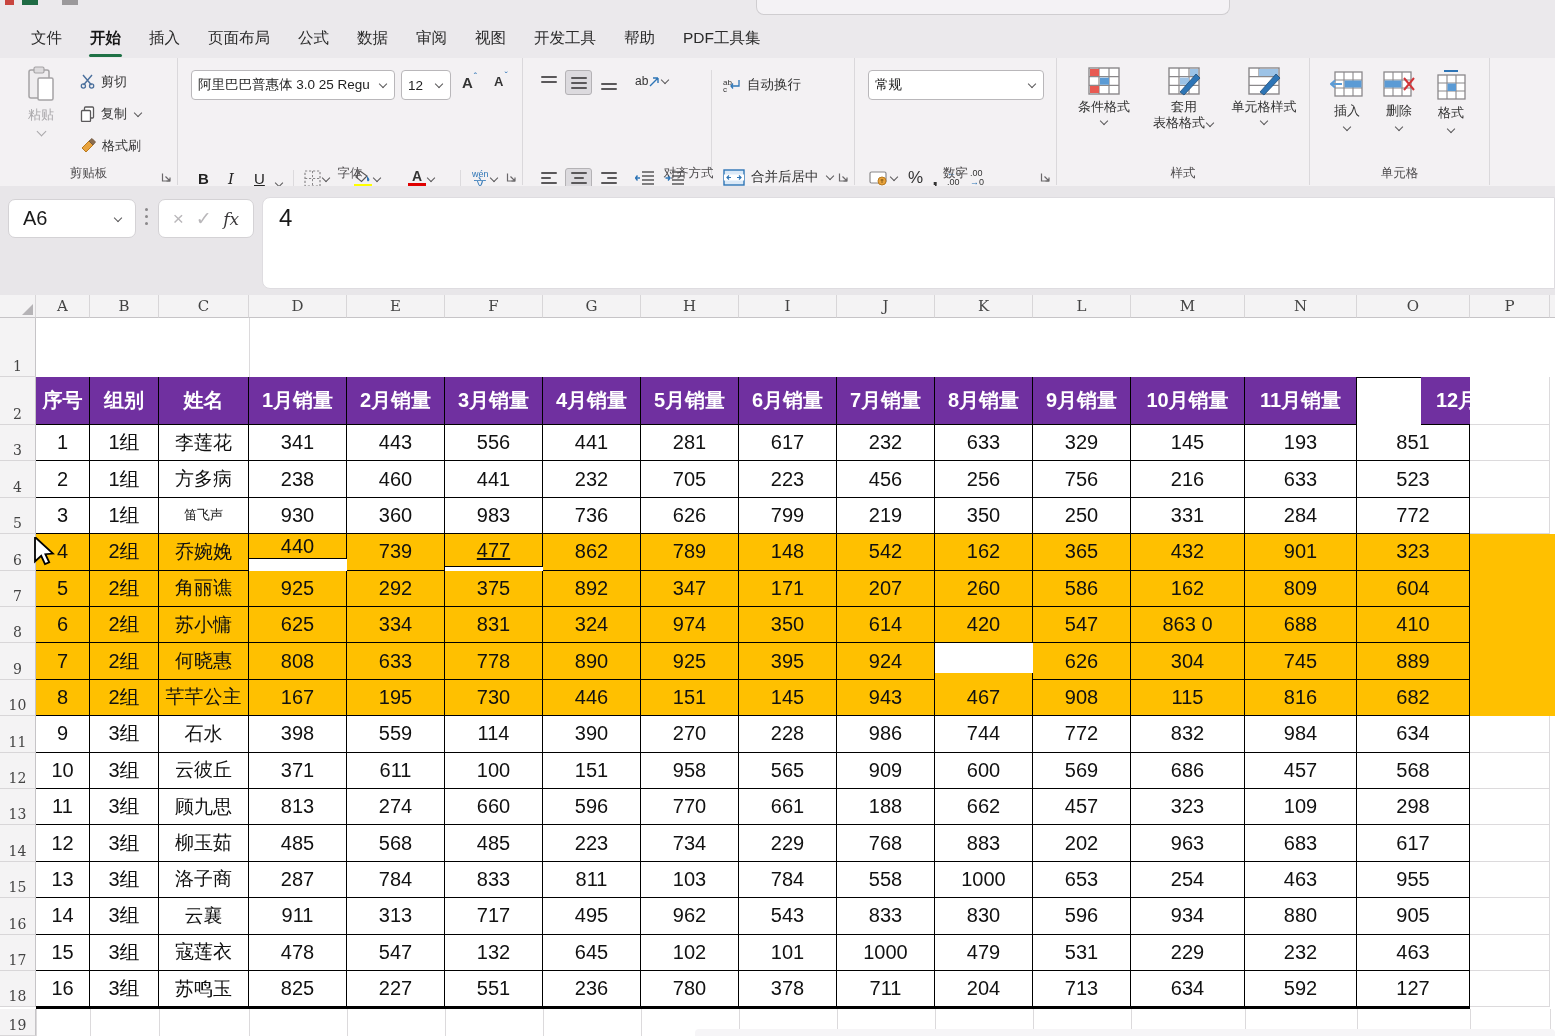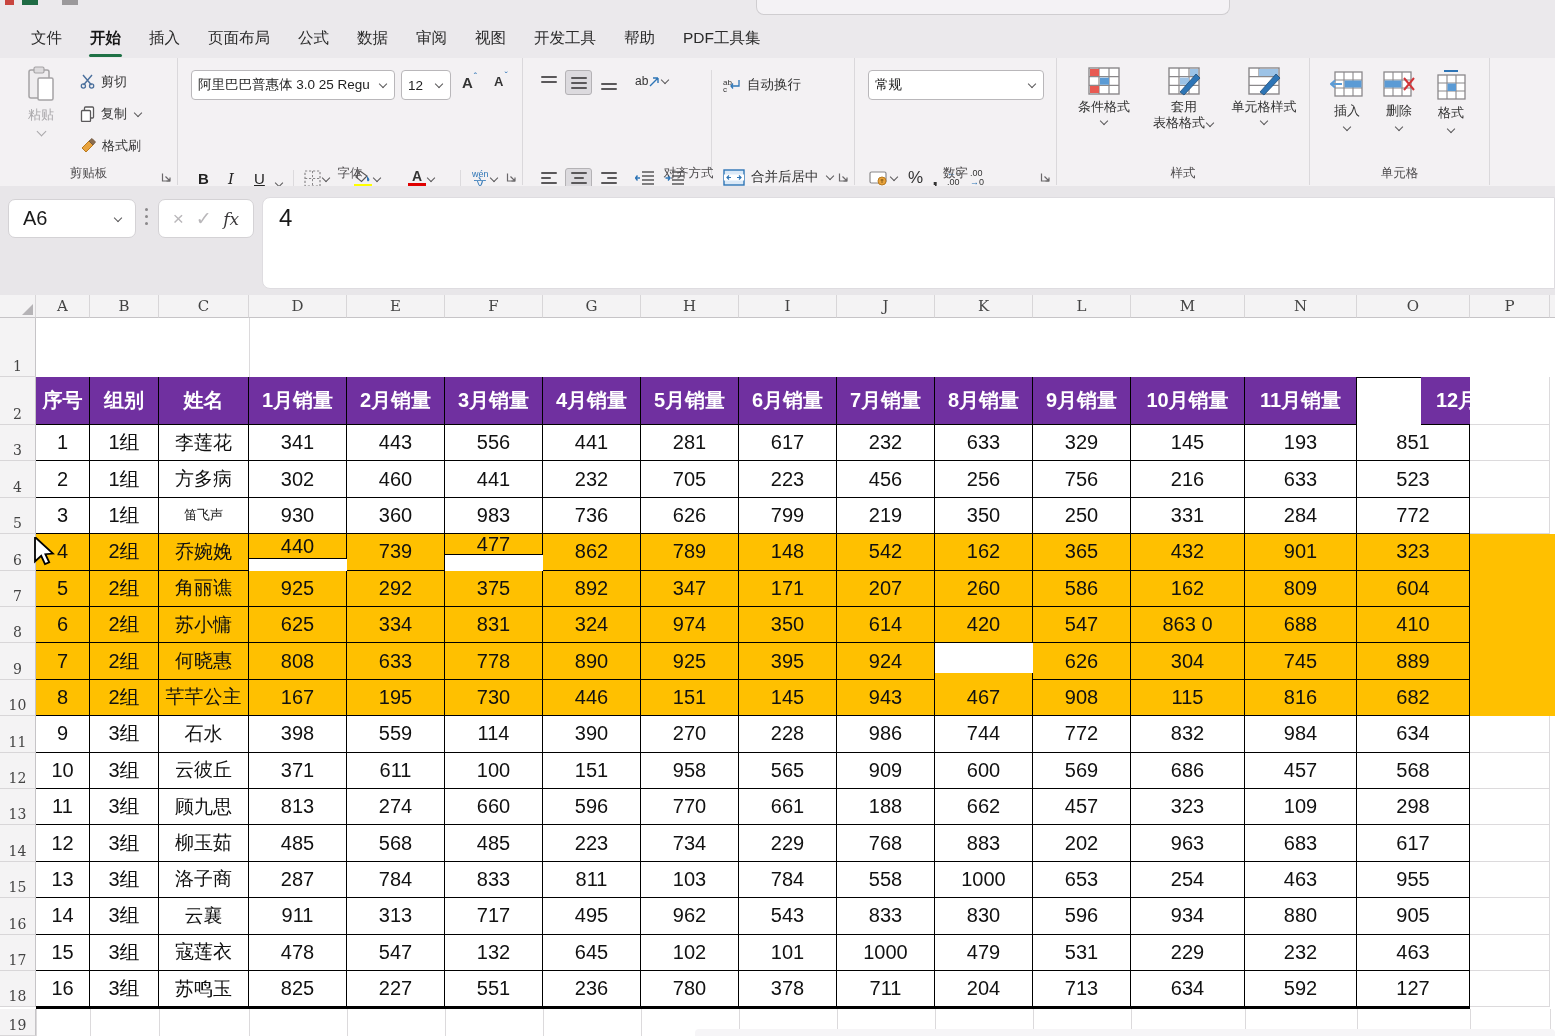--- a/index.html
+++ b/index.html
@@ -528,21 +528,21 @@
       <div class="gcell cell" style="left: 837px; top: 130px; width: 98px; height: 36.4px;">232</div>
       <div class="gcell cell" style="left: 935px; top: 130px; width: 98px; height: 36.4px;">633</div>
       <div class="gcell cell" style="left: 1033px; top: 130px; width: 98px; height: 36.4px;">329</div>
       <div class="gcell cell" style="left: 1131px; top: 130px; width: 114px; height: 36.4px;">145</div>
       <div class="gcell cell" style="left: 1245px; top: 130px; width: 112px; height: 36.4px;">193</div>
       <div class="gcell cell" style="left: 1357px; top: 130px; width: 113px; height: 36.4px;">851</div>
       <div class="gcell pcell" style="left: 1470px; top: 130px; width: 80px; height: 36.4px;"></div>
       <div class="gcell cell" style="left: 36px; top: 166.4px; width: 54px; height: 36.4px;">2</div>
       <div class="gcell cell" style="left: 90px; top: 166.4px; width: 69px; height: 36.4px;">1组</div>
       <div class="gcell cell" style="left: 159px; top: 166.4px; width: 90px; height: 36.4px; font-size: 19px;">方多病</div>
-      <div class="gcell cell" style="left: 249px; top: 166.4px; width: 98px; height: 36.4px;">302</div>
+      <div class="gcell cell" style="left: 249px; top: 166.4px; width: 98px; height: 36.4px;">238</div>
       <div class="gcell cell" style="left: 347px; top: 166.4px; width: 98px; height: 36.4px;">460</div>
       <div class="gcell cell" style="left: 445px; top: 166.4px; width: 98px; height: 36.4px;">441</div>
       <div class="gcell cell" style="left: 543px; top: 166.4px; width: 98px; height: 36.4px;">232</div>
       <div class="gcell cell" style="left: 641px; top: 166.4px; width: 98px; height: 36.4px;">705</div>
       <div class="gcell cell" style="left: 739px; top: 166.4px; width: 98px; height: 36.4px;">223</div>
       <div class="gcell cell" style="left: 837px; top: 166.4px; width: 98px; height: 36.4px;">456</div>
       <div class="gcell cell" style="left: 935px; top: 166.4px; width: 98px; height: 36.4px;">256</div>
       <div class="gcell cell" style="left: 1033px; top: 166.4px; width: 98px; height: 36.4px;">756</div>
       <div class="gcell cell" style="left: 1131px; top: 166.4px; width: 114px; height: 36.4px;">216</div>
       <div class="gcell cell" style="left: 1245px; top: 166.4px; width: 112px; height: 36.4px;">633</div>
@@ -562,21 +562,21 @@
       <div class="gcell cell" style="left: 1033px; top: 202.8px; width: 98px; height: 36.4px;">250</div>
       <div class="gcell cell" style="left: 1131px; top: 202.8px; width: 114px; height: 36.4px;">331</div>
       <div class="gcell cell" style="left: 1245px; top: 202.8px; width: 112px; height: 36.4px;">284</div>
       <div class="gcell cell" style="left: 1357px; top: 202.8px; width: 113px; height: 36.4px;">772</div>
       <div class="gcell pcell" style="left: 1470px; top: 202.8px; width: 80px; height: 36.4px;"></div>
       <div class="gcell cell hl" style="left: 36px; top: 239.2px; width: 54px; height: 36.4px;">4</div>
       <div class="gcell cell hl" style="left: 90px; top: 239.2px; width: 69px; height: 36.4px;">2组</div>
       <div class="gcell cell hl" style="left: 159px; top: 239.2px; width: 90px; height: 36.4px; font-size: 19px;">乔婉娩</div>
       <div class="gcell cell hl" style="left: 249px; top: 239.2px; width: 98px; height: 25px;">440</div>
       <div class="gcell cell hl" style="left: 347px; top: 239.2px; width: 98px; height: 36.4px;">739</div>
-      <div class="gcell cell hl" style="left: 445px; top: 239.2px; width: 98px; height: 21px;">477</div>
+      <div class="gcell cell hl" style="left: 445px; top: 239.2px; width: 98px; height: 33px; text-decoration: underline;">477</div>
       <div class="gcell cell hl" style="left: 543px; top: 239.2px; width: 98px; height: 36.4px;">862</div>
       <div class="gcell cell hl" style="left: 641px; top: 239.2px; width: 98px; height: 36.4px;">789</div>
       <div class="gcell cell hl" style="left: 739px; top: 239.2px; width: 98px; height: 36.4px;">148</div>
       <div class="gcell cell hl" style="left: 837px; top: 239.2px; width: 98px; height: 36.4px;">542</div>
       <div class="gcell cell hl" style="left: 935px; top: 239.2px; width: 98px; height: 36.4px;">162</div>
       <div class="gcell cell hl" style="left: 1033px; top: 239.2px; width: 98px; height: 36.4px;">365</div>
       <div class="gcell cell hl" style="left: 1131px; top: 239.2px; width: 114px; height: 36.4px;">432</div>
       <div class="gcell cell hl" style="left: 1245px; top: 239.2px; width: 112px; height: 36.4px;">901</div>
       <div class="gcell cell hl" style="left: 1357px; top: 239.2px; width: 113px; height: 36.4px;">323</div>
       <div class="gcell pcell hl" style="left: 1470px; top: 239.2px; width: 86px; height: 36.4px;"></div>

